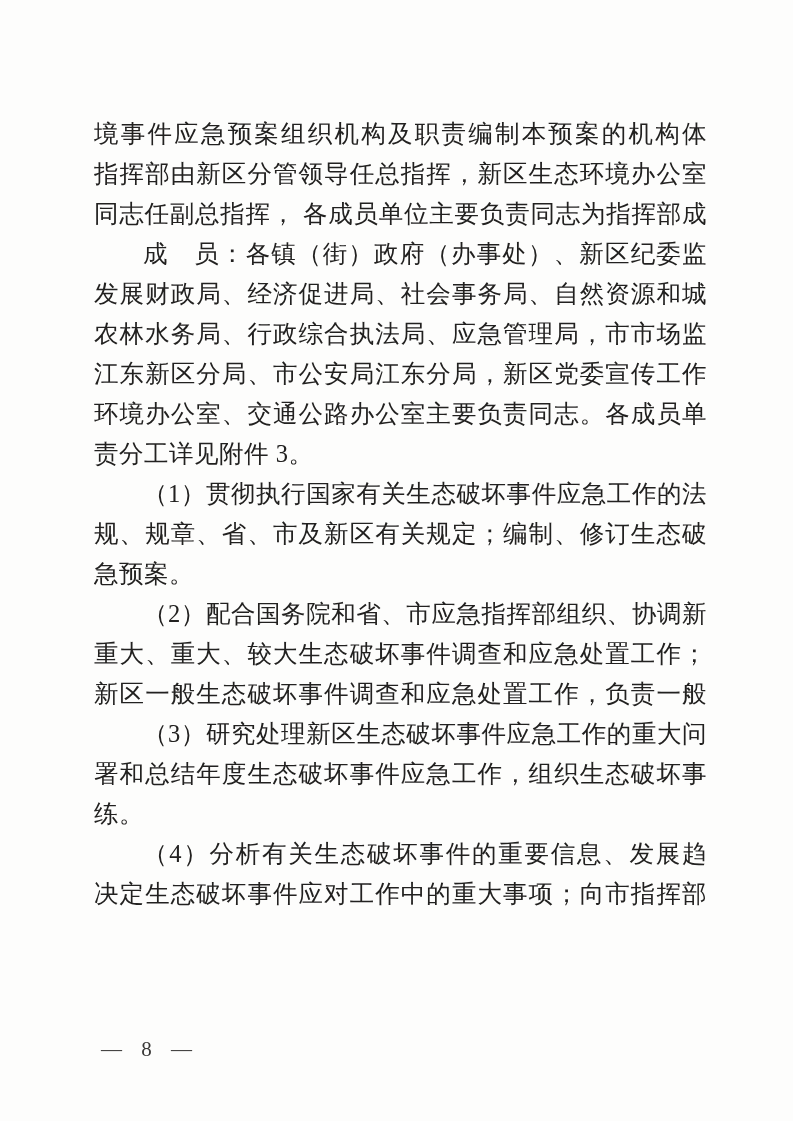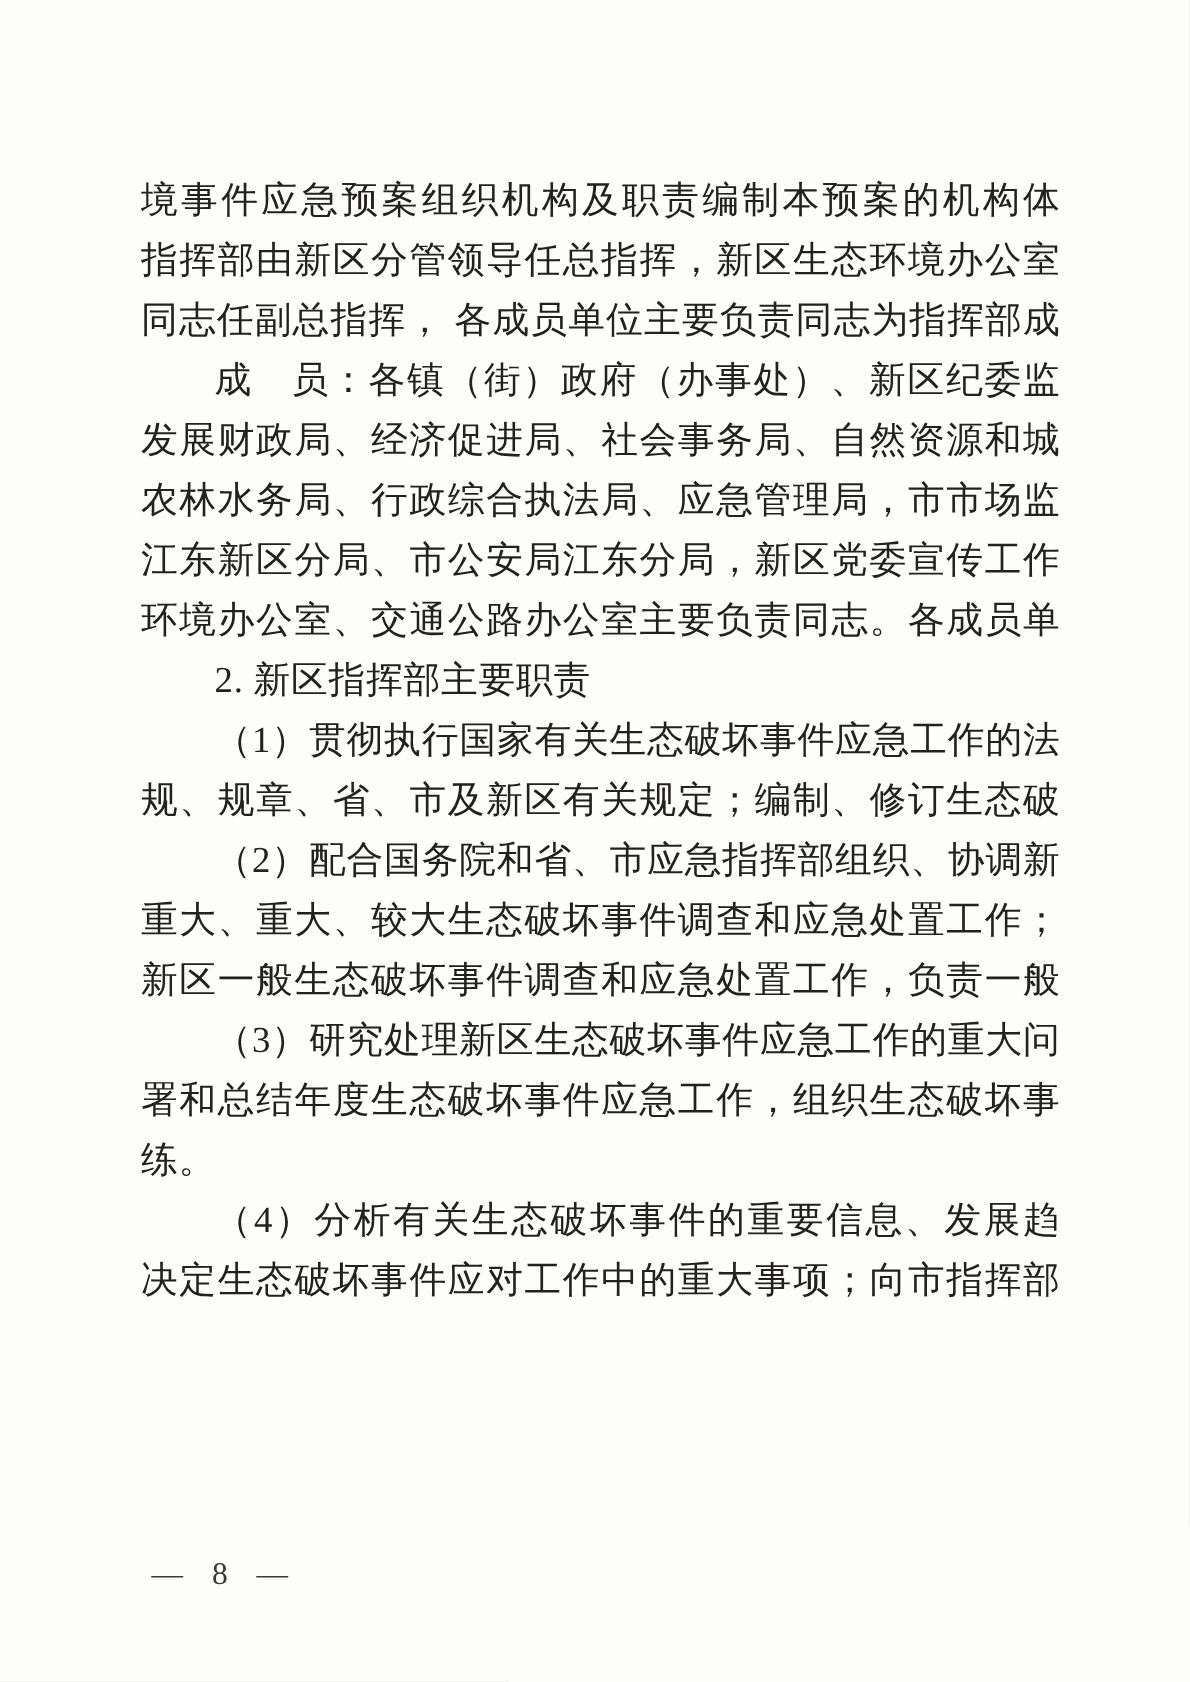--- a/index.html
+++ b/index.html
@@ -54,23 +54,24 @@
 <div class="page">
   <div class="content">
     <div class="line j">境事件应急预案组织机构及职责编制本预案的机构体系，本应急</div>
     <div class="line j">指挥部由新区分管领导任总指挥，新区生态环境办公室主要负责</div>
     <div class="line">同志任副总指挥， 各成员单位主要负责同志为指挥部成员。</div>
     <div class="line j indent">成　员：各镇（街）政府（办事处）、新区纪委监察专员办、</div>
     <div class="line j">发展财政局、经济促进局、社会事务局、自然资源和城乡建设局、</div>
     <div class="line j">农林水务局、行政综合执法局、应急管理局，市市场监督管理局</div>
     <div class="line j">江东新区分局、市公安局江东分局，新区党委宣传工作部、生态</div>
     <div class="line j">环境办公室、交通公路办公室主要负责同志。各成员单位主要职</div>
-    <div class="line indent">2. 新区指挥部主要职责</div>
+    <div class="line">责分工详见附件 3。</div>
     <div class="line j indent">（1）贯彻执行国家有关生态破坏事件应急工作的法律、法</div>
     <div class="line j">规、规章、省、市及新区有关规定；编制、修订生态破坏事件应</div>
+    <div class="line">急预案。</div>
     <div class="line j indent">（2）配合国务院和省、市应急指挥部组织、协调新区特别</div>
     <div class="line j">重大、重大、较大生态破坏事件调查和应急处置工作；统一指挥</div>
     <div class="line j">新区一般生态破坏事件调查和应急处置工作，负责一般生态破坏</div>
     <div class="line j indent">（3）研究处理新区生态破坏事件应急工作的重大问题，部</div>
     <div class="line j">署和总结年度生态破坏事件应急工作，组织生态破坏事件应急演</div>
     <div class="line">练。</div>
     <div class="line j indent">（4）分析有关生态破坏事件的重要信息、发展趋势；审议、</div>
     <div class="line j">决定生态破坏事件应对工作中的重大事项；向市指挥部及市有关</div>
   </div>
   <div class="footer">— 8 —</div>

